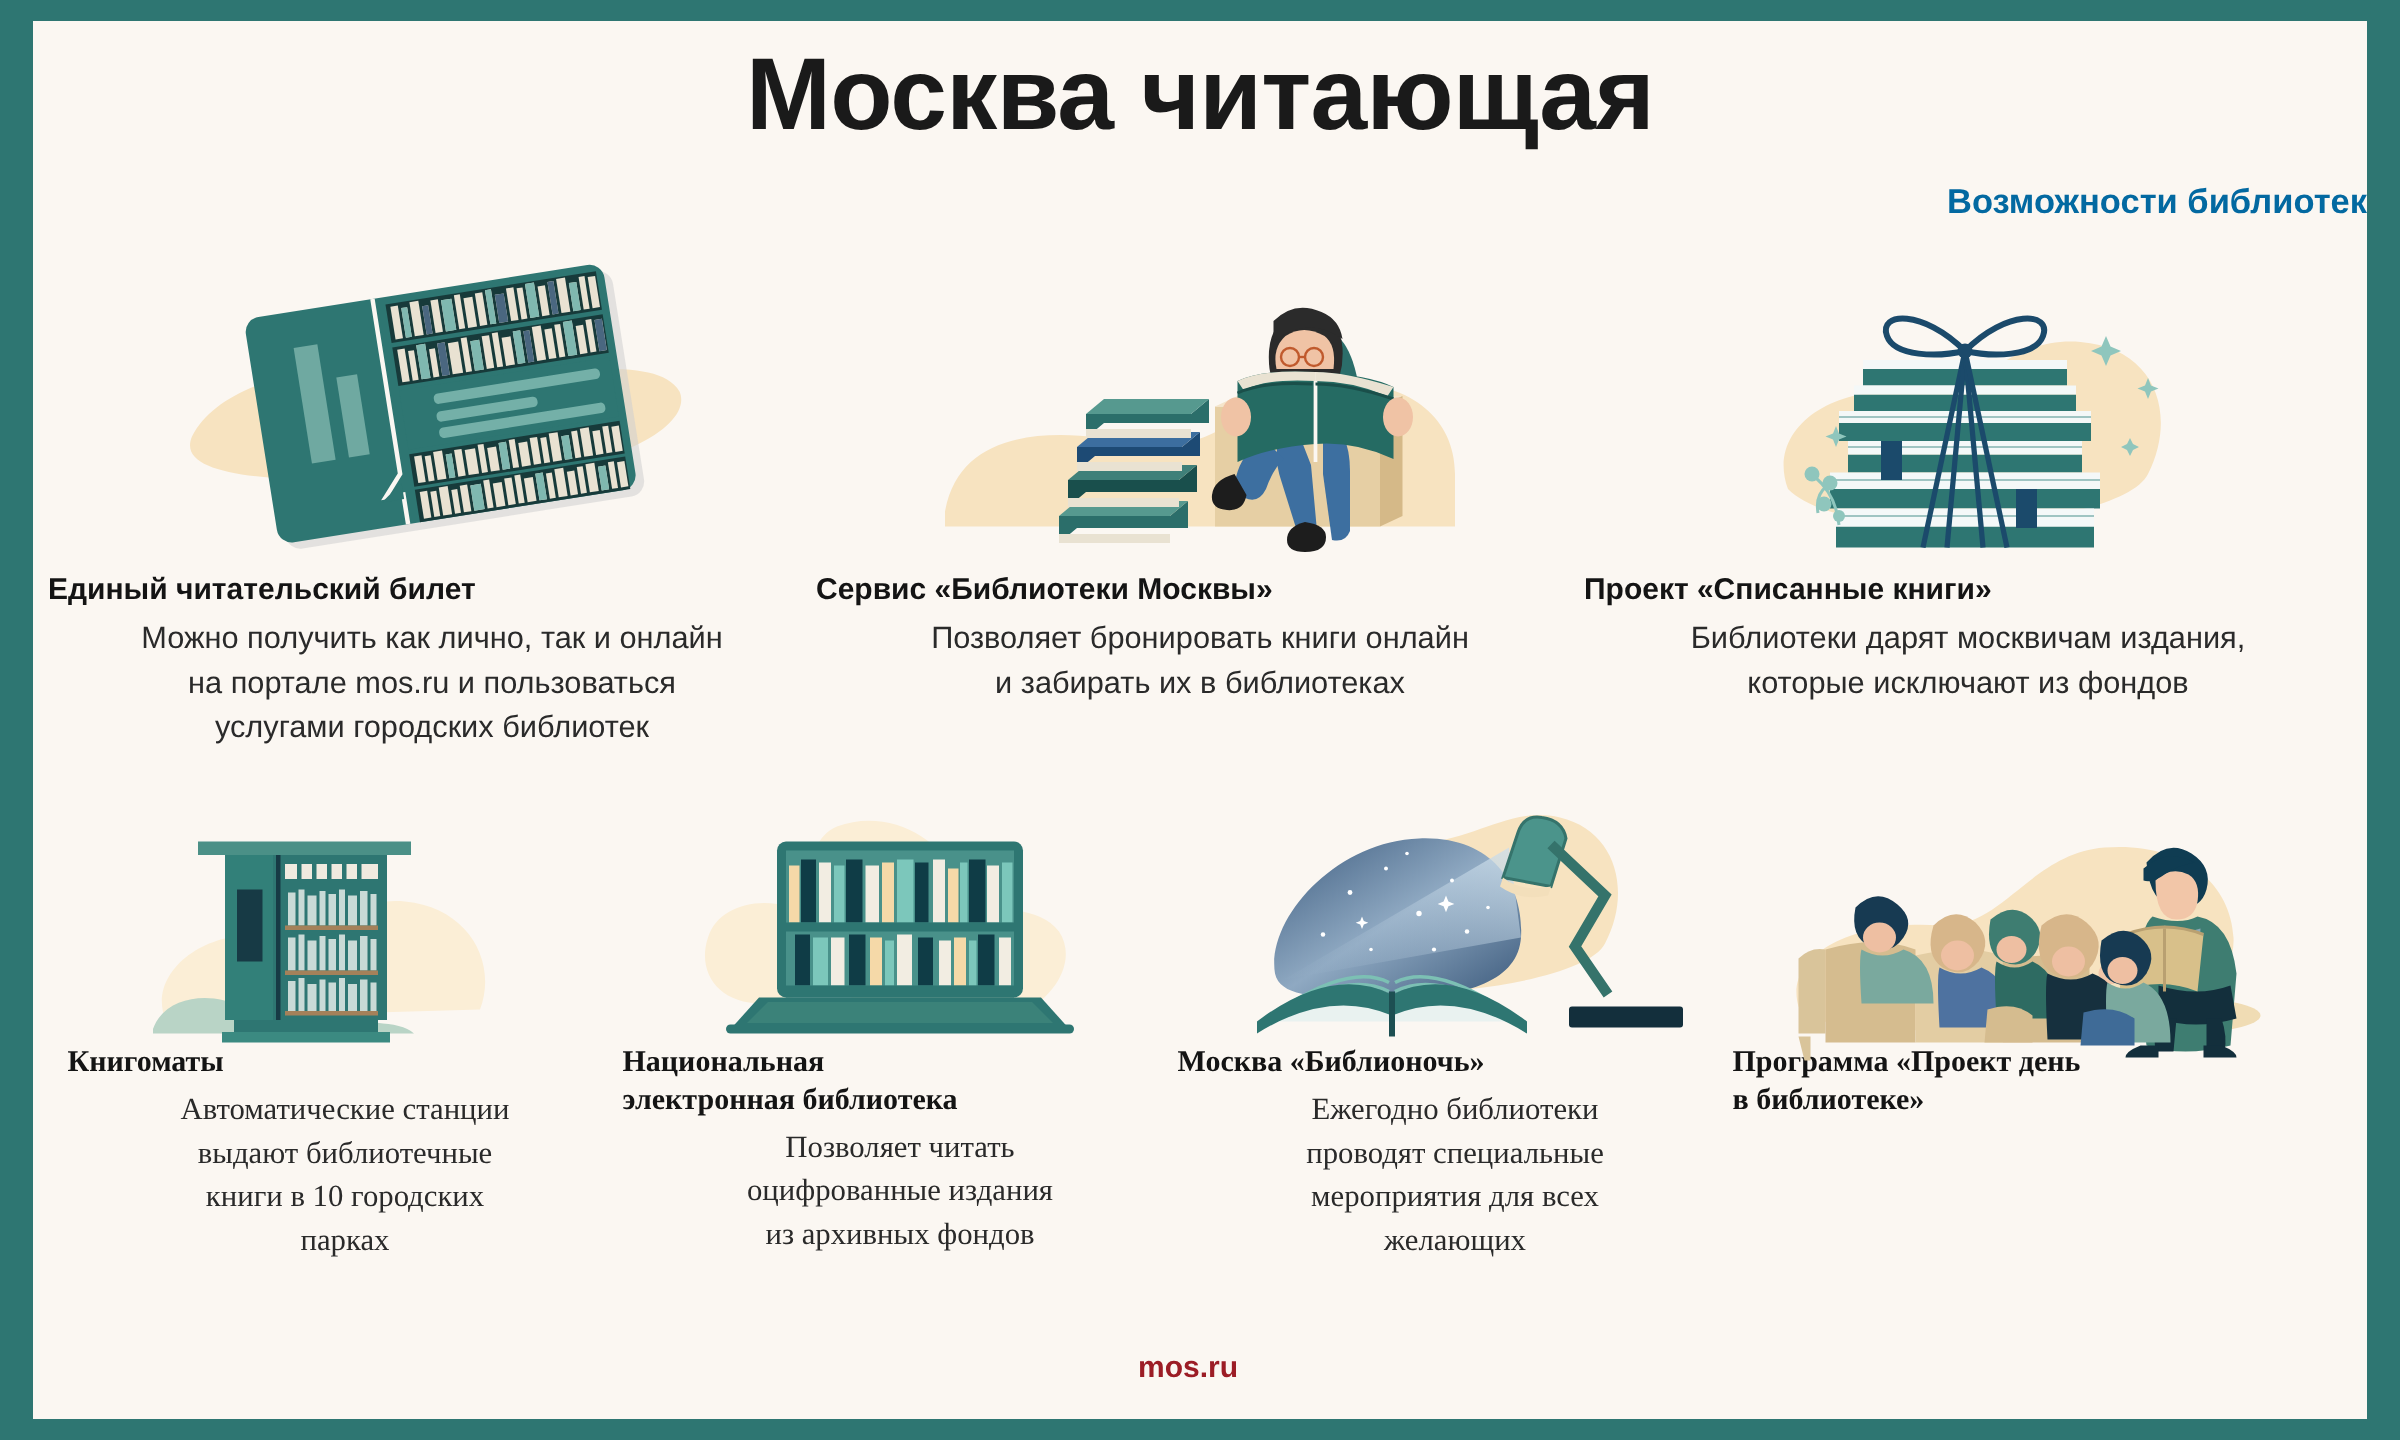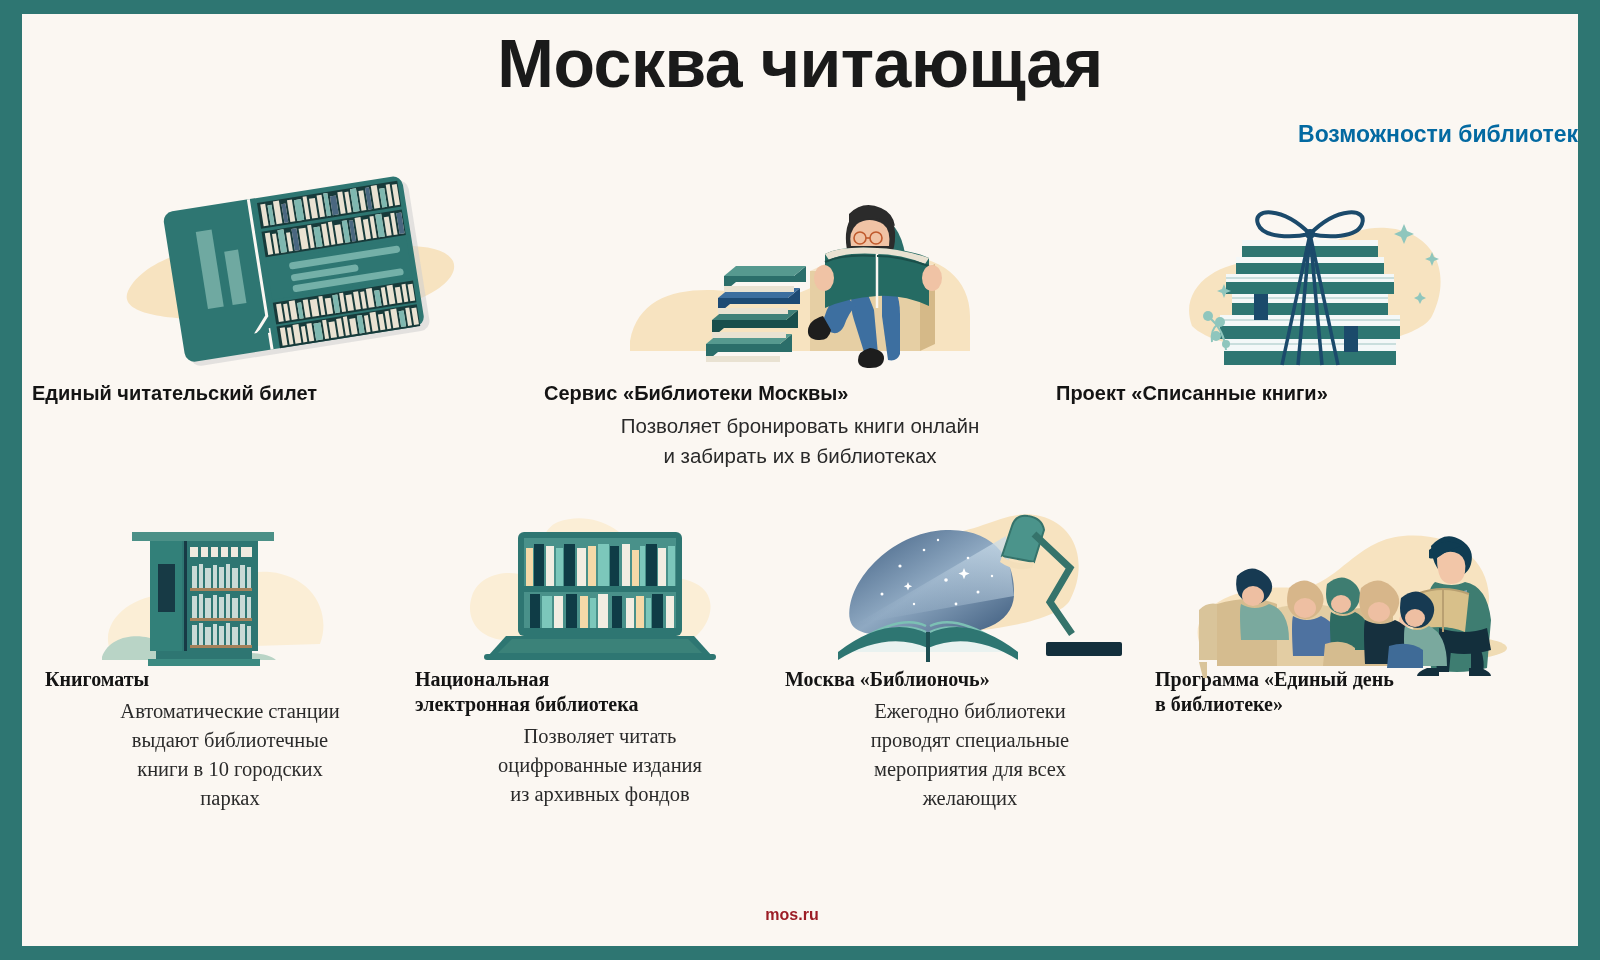--- a/index.html
+++ b/index.html
@@ -58,21 +58,21 @@
     font-size:20.5px;
     color:#2a2a2a;
     line-height:1.42;
     margin-top:5px;
     white-space:pre-line;
   }
   .footer {
     position:absolute;
     left:0; right:16px; bottom:22px;
     text-align:center;
-    font-size:16px;
+    font-size:20px;
     font-weight:bold;
     color:#9c1d26;
   }
   svg { display:block; overflow:visible; }
 </style>
 </head>
 <body>
 
 <div class="poster">
 
@@ -220,20 +220,23 @@
               <g fill="#7fb8b0">
                 <rect x="197" y="161" width="7" height="17"></rect>
                   <rect x="241" y="160" width="5" height="18"></rect>
                 <rect x="283" y="162" width="5" height="16"></rect>
               </g>
             </g>
           </g>
         </svg>
       </div>
       <div class="card-head">Единый читательский билет</div>
+      <div class="card-body">Можно получить как лично, так и онлайн
+на портале mos.ru и пользоваться
+услугами городских библиотек</div>
     </div>
 
     <div class="card" style="width:512px;">
       <div class="card-art" style="height:215px;">
         <svg width="360" height="215" viewBox="0 0 360 215">
           <path d="M10 175 C20 120, 80 118, 140 130 C190 140, 215 95, 265 90 C315 85, 350 110, 350 150 L350 185 L10 185 Z" fill="#f7e3c0"></path>
           <rect x="190" y="105" width="110" height="80" fill="#e6cfa4"></rect>
           <path d="M190 105 L205 98 L315 98 L300 105 Z" fill="#f5e5cb"></path>
           <path d="M300 105 L315 98 L315 178 L300 185 Z" fill="#d5b988"></path>
           <path d="M228 95 q10 -42 30 -42 q22 0 28 40" fill="#2b6e6a"></path>
@@ -326,20 +329,22 @@
           </g>
           <g fill="#8fc6bd">
             <circle cx="76" cy="150" r="5"></circle>
               <circle cx="88" cy="156" r="5"></circle>
             <circle cx="84" cy="170" r="5"></circle>
               <circle cx="94" cy="178" r="4"></circle>
           </g>
         </svg>
       </div>
       <div class="card-head">Проект «Списанные книги»</div>
+      <div class="card-body">Библиотеки дарят москвичам издания,
+которые исключают из фондов</div>
     </div>
 
   </div>
 
   <div class="row row-bottom">
 
     <div class="card" style="width:370px;">
       <div class="card-art" style="height:175px;">
         <svg width="300" height="175" viewBox="0 0 300 175">
           <path d="M30 158 C18 126, 60 96, 100 104 C134 110, 150 76, 190 80 C232 84, 252 120, 240 152 Z" fill="#fbeed6"></path>
@@ -578,21 +583,21 @@
           </g>
           <g>
             <path d="M216 106 q14 -12 26 -2 q12 10 4 24 q-8 12 -22 6 q-12 -6 -8 -28 Z" fill="#173a52"></path>
             <ellipse cx="230" cy="126" rx="10" ry="9" fill="#eebfa2"></ellipse>
             <path d="M220 134 q12 8 24 0 q18 8 18 40 l-42 0 q-2 -34 0 -40 Z" fill="#7aa99e"></path>
           </g>
           <path d="M204 154 q20 -6 34 4 l0 18 l-36 0 Z" fill="#3f6b97"></path>
           <path d="M140 152 q18 -6 30 4 l0 18 l-32 0 Z" fill="#d5bc8f"></path>
         </svg>
       </div>
-      <div class="card-head" style="white-space:pre-line;">Программа «Единый день
+      <div class="card-head" style="white-space:pre-line;">Программа «Проект день
 в библиотеке»</div>
     </div>
 
   </div>
 
   <div class="footer">mos.ru</div>
 
 </div>
 
 </body></html>

